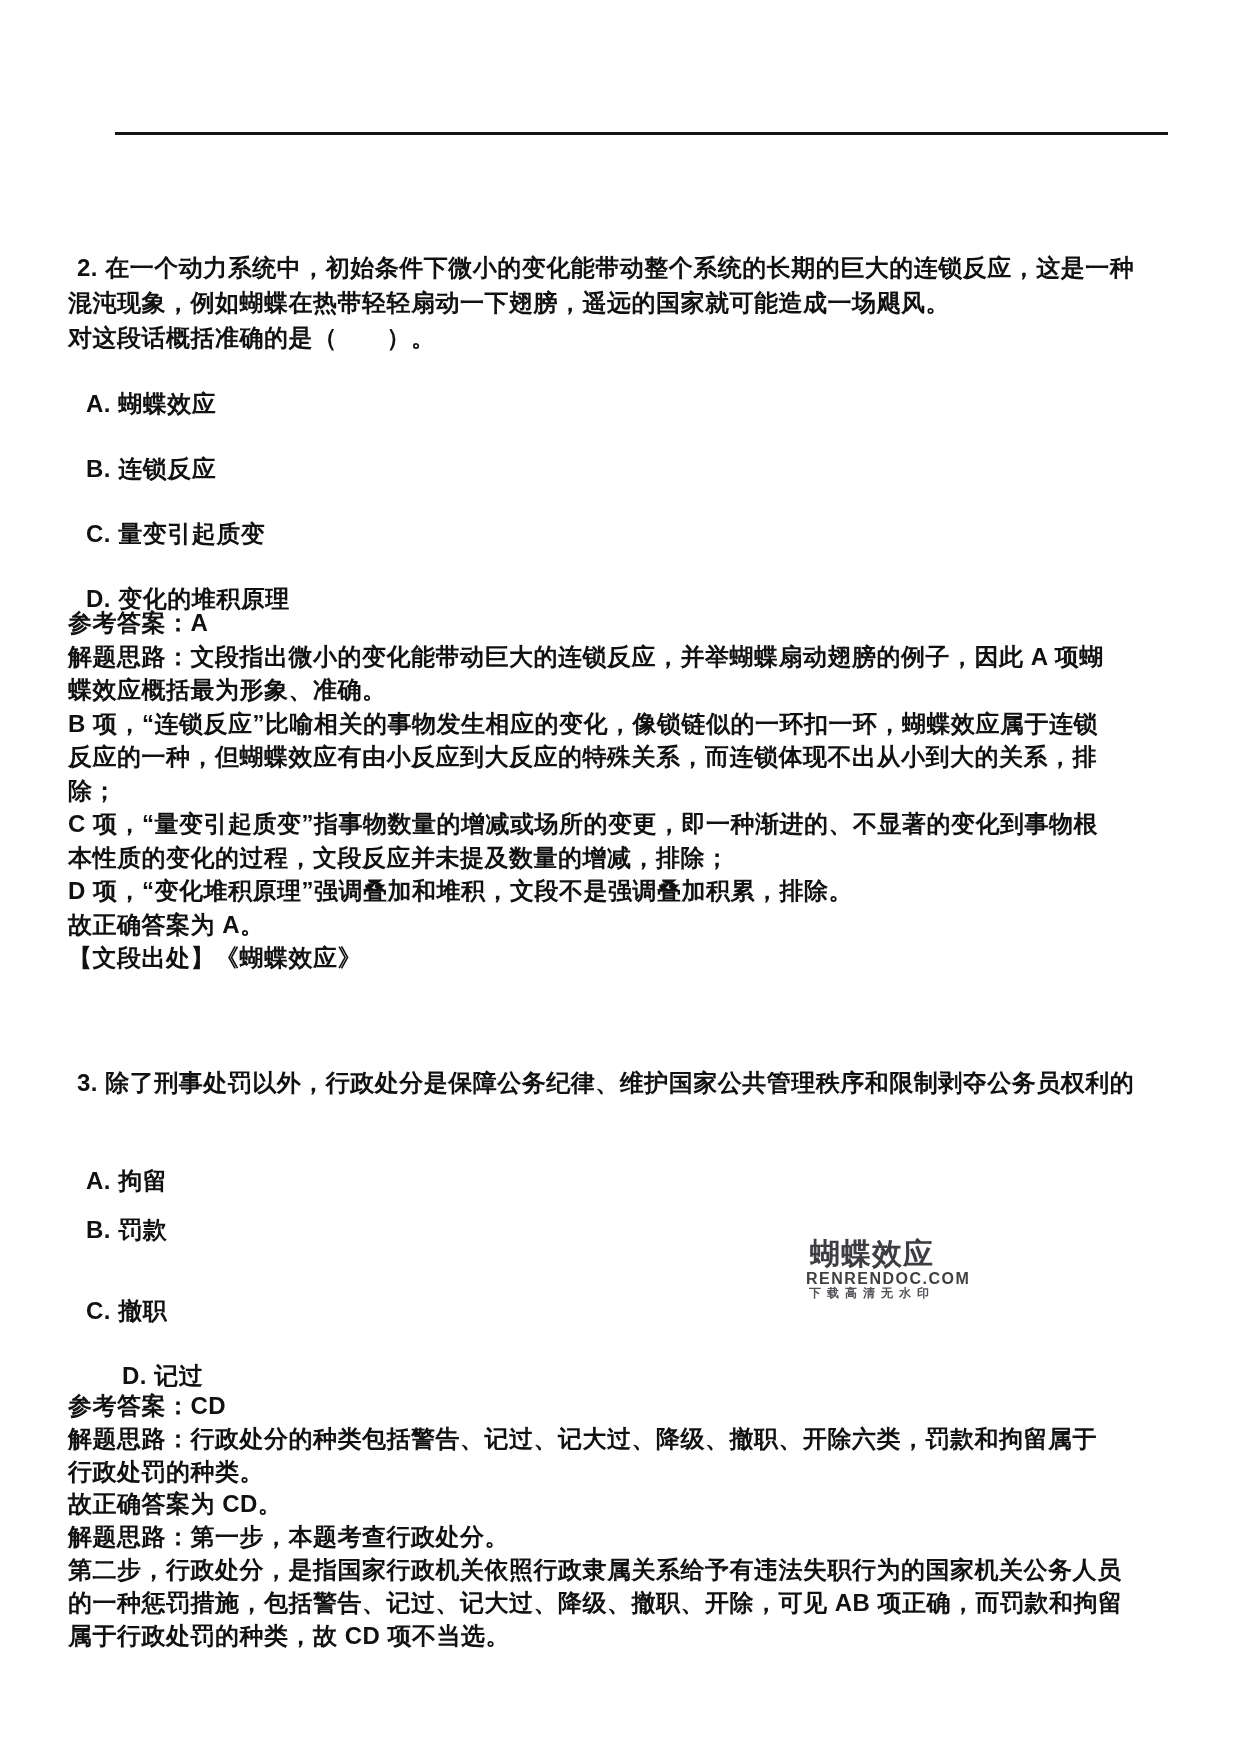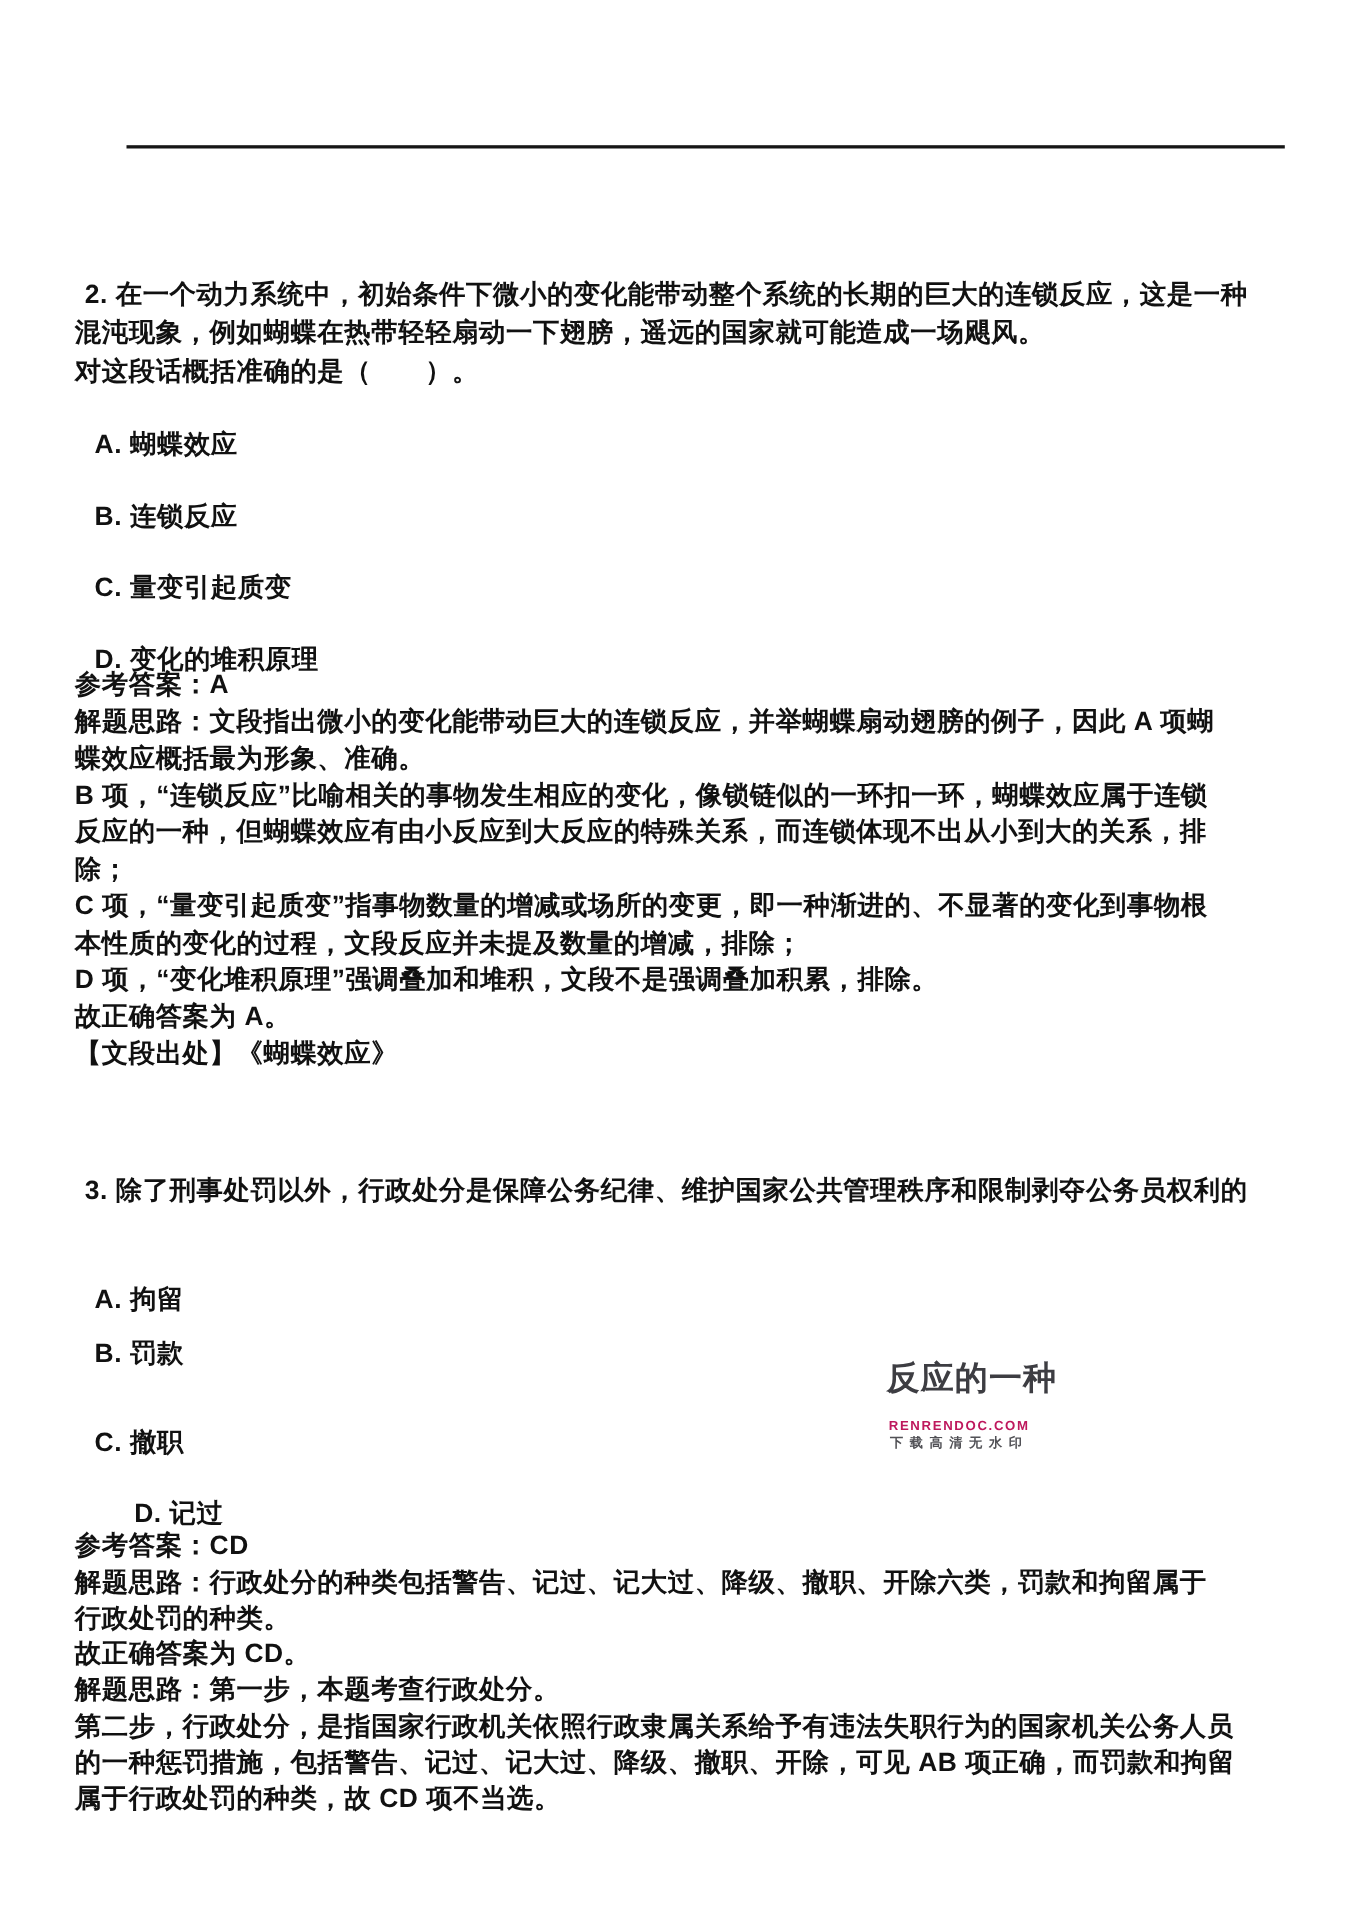--- a/index.html
+++ b/index.html
@@ -49,27 +49,27 @@
   .wm-title {
     font-family: "DejaVu Serif", "Liberation Serif", serif;
     font-size: 30px;
     font-weight: 700;
     line-height: 32px;
     color: #3d3d42;
     letter-spacing: 1px;
     white-space: nowrap;
   }
   .wm-domain {
-    font-size: 12px;
+    font-size: 16px;
     font-weight: 600;
     line-height: 13px;
-    color: #be185d;
+    color: #404040;
     letter-spacing: 1.5px;
     white-space: nowrap;
-    margin-top: 20px;
+    margin-top: 2px;
   }
   .wm-tagline {
     font-size: 12px;
     font-weight: 600;
     line-height: 13px;
     color: #515156;
     letter-spacing: 6px;
     white-space: nowrap;
     margin-top: 2px;
     font-family: Liberation Serif, serif;
@@ -121,18 +121,18 @@
     <div> 解题思路：行政处分的种类包括警告、记过、记大过、降级、撤职、开除六类，罚款和拘留属于</div>
     <div>行政处罚的种类。</div>
     <div>故正确答案为 CD。</div>
     <div> 解题思路：第一步，本题考查行政处分。</div>
     <div>第二步，行政处分，是指国家行政机关依照行政隶属关系给予有违法失职行为的国家机关公务人员</div>
     <div>的一种惩罚措施，包括警告、记过、记大过、降级、撤职、开除，可见 AB 项正确，而罚款和拘留</div>
     <div>属于行政处罚的种类，故 CD 项不当选。</div>
   </div>
 
   <div class="watermark">
-    <div class="wm-title">反应的一种</div>
+    <div class="wm-title">蝴蝶效应</div>
     <div class="wm-domain">RENRENDOC.COM</div>
     <div class="wm-tagline">下载高清无水印</div>
   </div>
 
 </div>
 
 </body></html>

